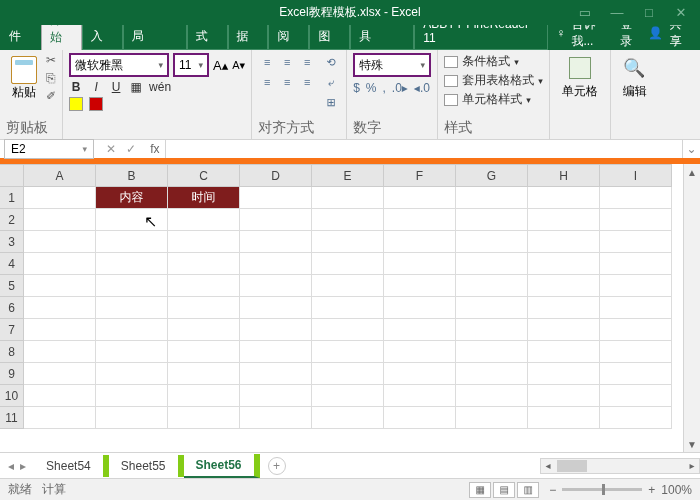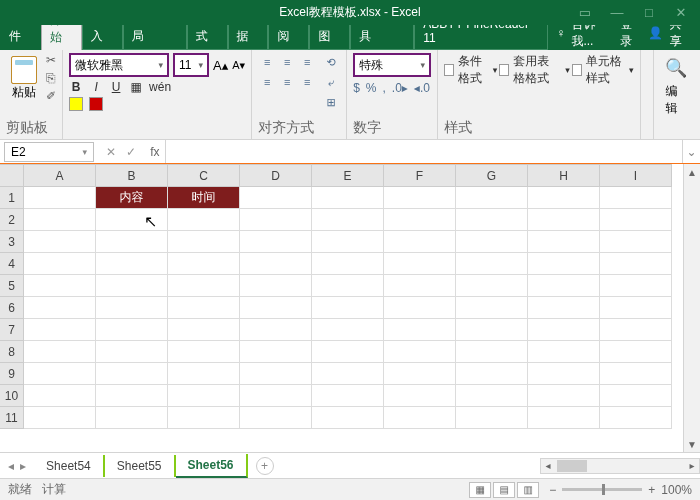--- a/index.html
+++ b/index.html
@@ -29,45 +29,45 @@
 .combo.size{width:36px}
 .combo .dd{margin-left:auto;color:#666;font-size:9px}
 .font-mid{display:flex;gap:6px;align-items:center;font-size:13px;color:#333;margin-bottom:3px}
 .font-mid span{min-width:14px;text-align:center}
 .font-bot{display:flex;gap:6px;align-items:center;color:#333}
 .swatch{width:14px;height:14px;border:1px solid #999;display:inline-block}
 .align-grid{display:grid;grid-template-columns:repeat(3,18px);grid-template-rows:repeat(2,18px);gap:2px}
 .align-grid span,.align-side span{width:18px;height:18px;display:flex;align-items:center;justify-content:center;color:#537191;font-size:11px}
 .align-row{display:flex;gap:6px}
 .num-top{margin-bottom:4px}
-.styles-col{display:flex;flex-direction:row;gap:2px;font-size:11px;color:#333}
+.styles-col{display:flex;flex-direction:column;gap:2px;font-size:11px;color:#333}
 .styles-col .r{display:flex;align-items:center;gap:4px}
 .mini-ico{width:14px;height:12px;background:#fff;border:1px solid #999;display:inline-block}
 .cells-btn,.edit-btn{display:flex;flex-direction:column;align-items:center;gap:4px;padding:4px 6px}
 .cells-btn .sq{width:22px;height:22px;border:1px solid #7a9a6e;background:#eaf3e5}
-.namebox-row{height:24px;background:#fff;border-bottom:1px solid #f97316;display:flex;align-items:center}
+.namebox-row{height:24px;background:#fff;border-bottom:6px solid #f97316;display:flex;align-items:center}
 .namebox{width:90px;border:1px solid #c0c0c0;height:20px;margin:0 4px;padding:0 6px;display:flex;align-items:center;font-size:12px;background:#fff}
 .namebox .dd{margin-left:auto;color:#888;font-size:9px}
 .fx-btns{display:flex;gap:10px;padding:0 8px;color:#999;font-size:13px}
 .fx{color:#666;padding:0 6px}
 .formula{flex:1;border-left:1px solid #d4d4d4;height:100%}
 .fb-exp{width:18px;text-align:center;color:#888;border-left:1px solid #d4d4d4;height:100%;display:flex;align-items:center;justify-content:center}
 .sheet{flex:1;display:flex;overflow:hidden;position:relative}
 .grid{display:grid;grid-template-columns:24px repeat(9,72px);grid-template-rows:22px repeat(11,22px);border-top:1px solid #ccc}
 .hd{background:#e6e6e6;border-right:1px solid #ccc;border-bottom:1px solid #ccc;display:flex;align-items:center;justify-content:center;color:#444;font-size:12px}
 .rowhd{background:#e6e6e6;border-right:1px solid #ccc;border-bottom:1px solid #ccc;display:flex;align-items:center;justify-content:center;color:#444;font-size:12px}
 .cell{border-right:1px solid #dcdcdc;border-bottom:1px solid #dcdcdc;display:flex;align-items:center;justify-content:center;font-size:12px;background:#fff}
 .cell.green{background:#7f1d1d;color:#fff}
 .cursor{position:absolute;left:144px;top:48px;font-size:16px;color:#000;pointer-events:none}
 .vscroll{width:17px;background:#f1f1f1;border-left:1px solid #d4d4d4;margin-left:auto;display:flex;flex-direction:column}
 .vscroll .arr{height:16px;display:flex;align-items:center;justify-content:center;color:#666;font-size:10px}
 .vscroll .track{flex:1;background:#f1f1f1}
 .sheettabs{height:26px;border-top:1px solid #d4d4d4;background:#fff;display:flex;align-items:center}
 .sheettabs .nav{padding:0 8px;color:#888;display:flex;gap:6px}
-.stab{padding:4px 12px;border-right:2px solid #84cc16;color:#444;font-size:12px;background:#fff}
+.stab{padding:4px 12px;border-right:6px solid #84cc16;color:#444;font-size:12px;background:#fff}
 .stab.active{border-bottom:2px solid #217346;color:#217346;font-weight:bold}
 .stab.add{color:#888;border:1px solid #ccc;border-radius:50%;width:18px;height:18px;padding:0;display:flex;align-items:center;justify-content:center;margin-left:8px}
 .hscroll{margin-left:auto;width:160px;height:16px;background:#f1f1f1;border:1px solid #d4d4d4;display:flex;align-items:center}
 .hscroll .arr{width:14px;text-align:center;color:#666;font-size:10px}
 .hscroll .thumb{width:30px;height:12px;background:#cdcdcd;margin-left:2px}
 .status{height:22px;background:#f1f1f1;border-top:1px solid #d4d4d4;display:flex;align-items:center;padding:0 8px;color:#666;font-size:11px;gap:10px}
 .status .views{margin-left:auto;display:flex;gap:2px}
 .status .views span{width:22px;height:16px;border:1px solid #c0c0c0;background:#fff;display:flex;align-items:center;justify-content:center;font-size:10px;color:#666}
 .status .zoom{display:flex;align-items:center;gap:6px}
 .status .slider{width:80px;height:3px;background:#c0c0c0;position:relative}
@@ -202,20 +202,24 @@
       <div class="r">
           <span class="mini-ico"></span>
           <span>单元格样式</span>
           <span style="font-size:9px">▾</span>
         </div>
     </div>
     <div class="lbl">样式</div>
   </div>
 
   <div class="group">
+    <div class="cells-btn">
+      <div class="sq"></div>
+      <span>单元格</span>
+    </div>
     <div class="lbl"></div>
   </div>
 
   <div class="group" style="border-right:none">
     <div class="edit-btn">
       <span style="font-size:18px;color:#537191">🔍</span>
       <span>编辑</span>
     </div>
     <div class="lbl"></div>
   </div>

